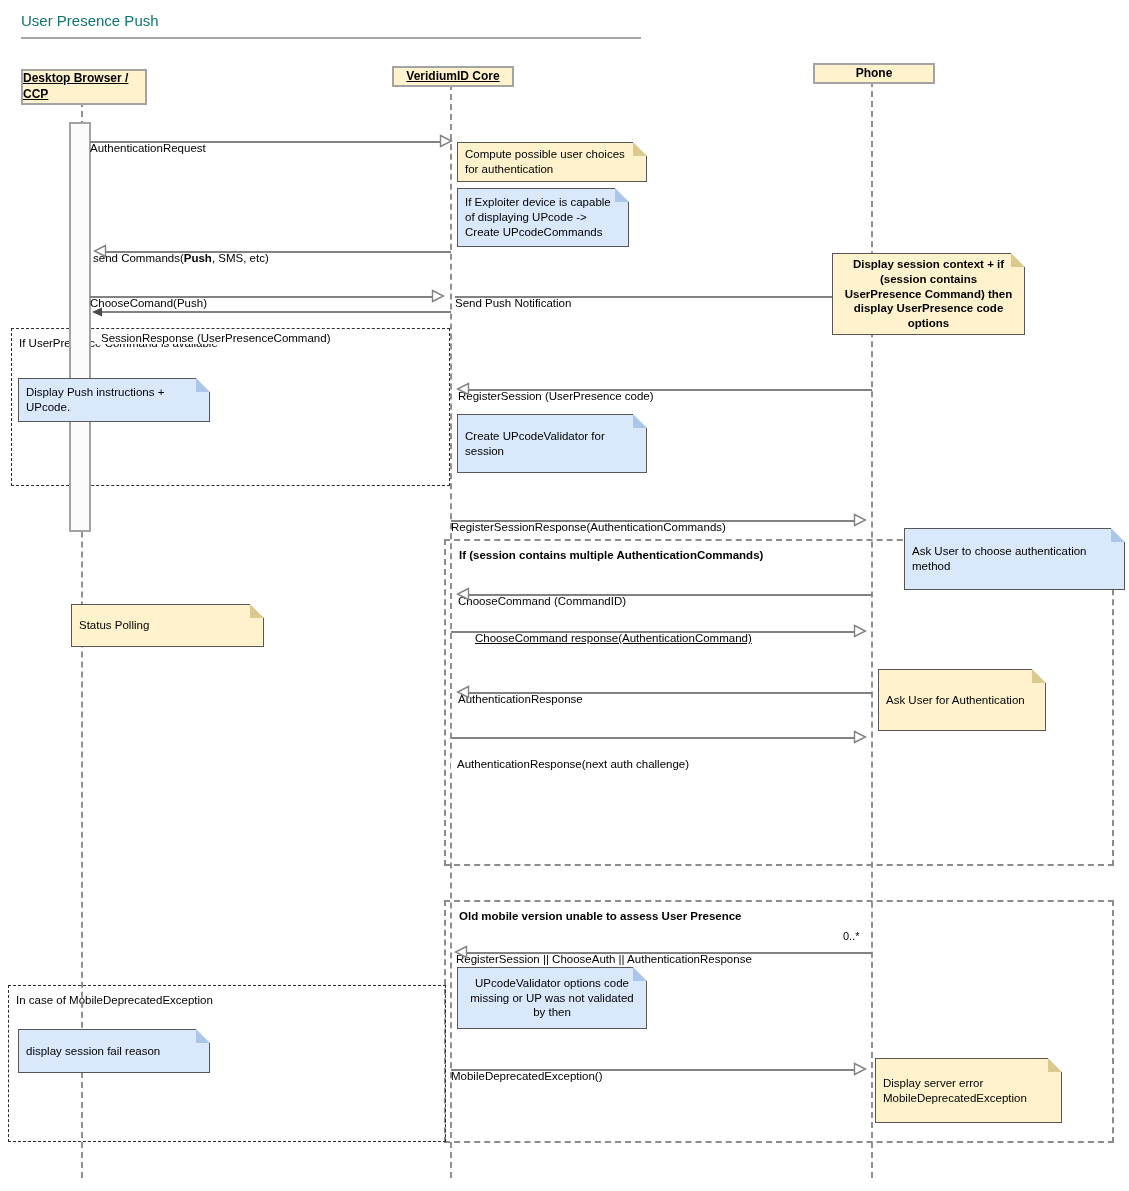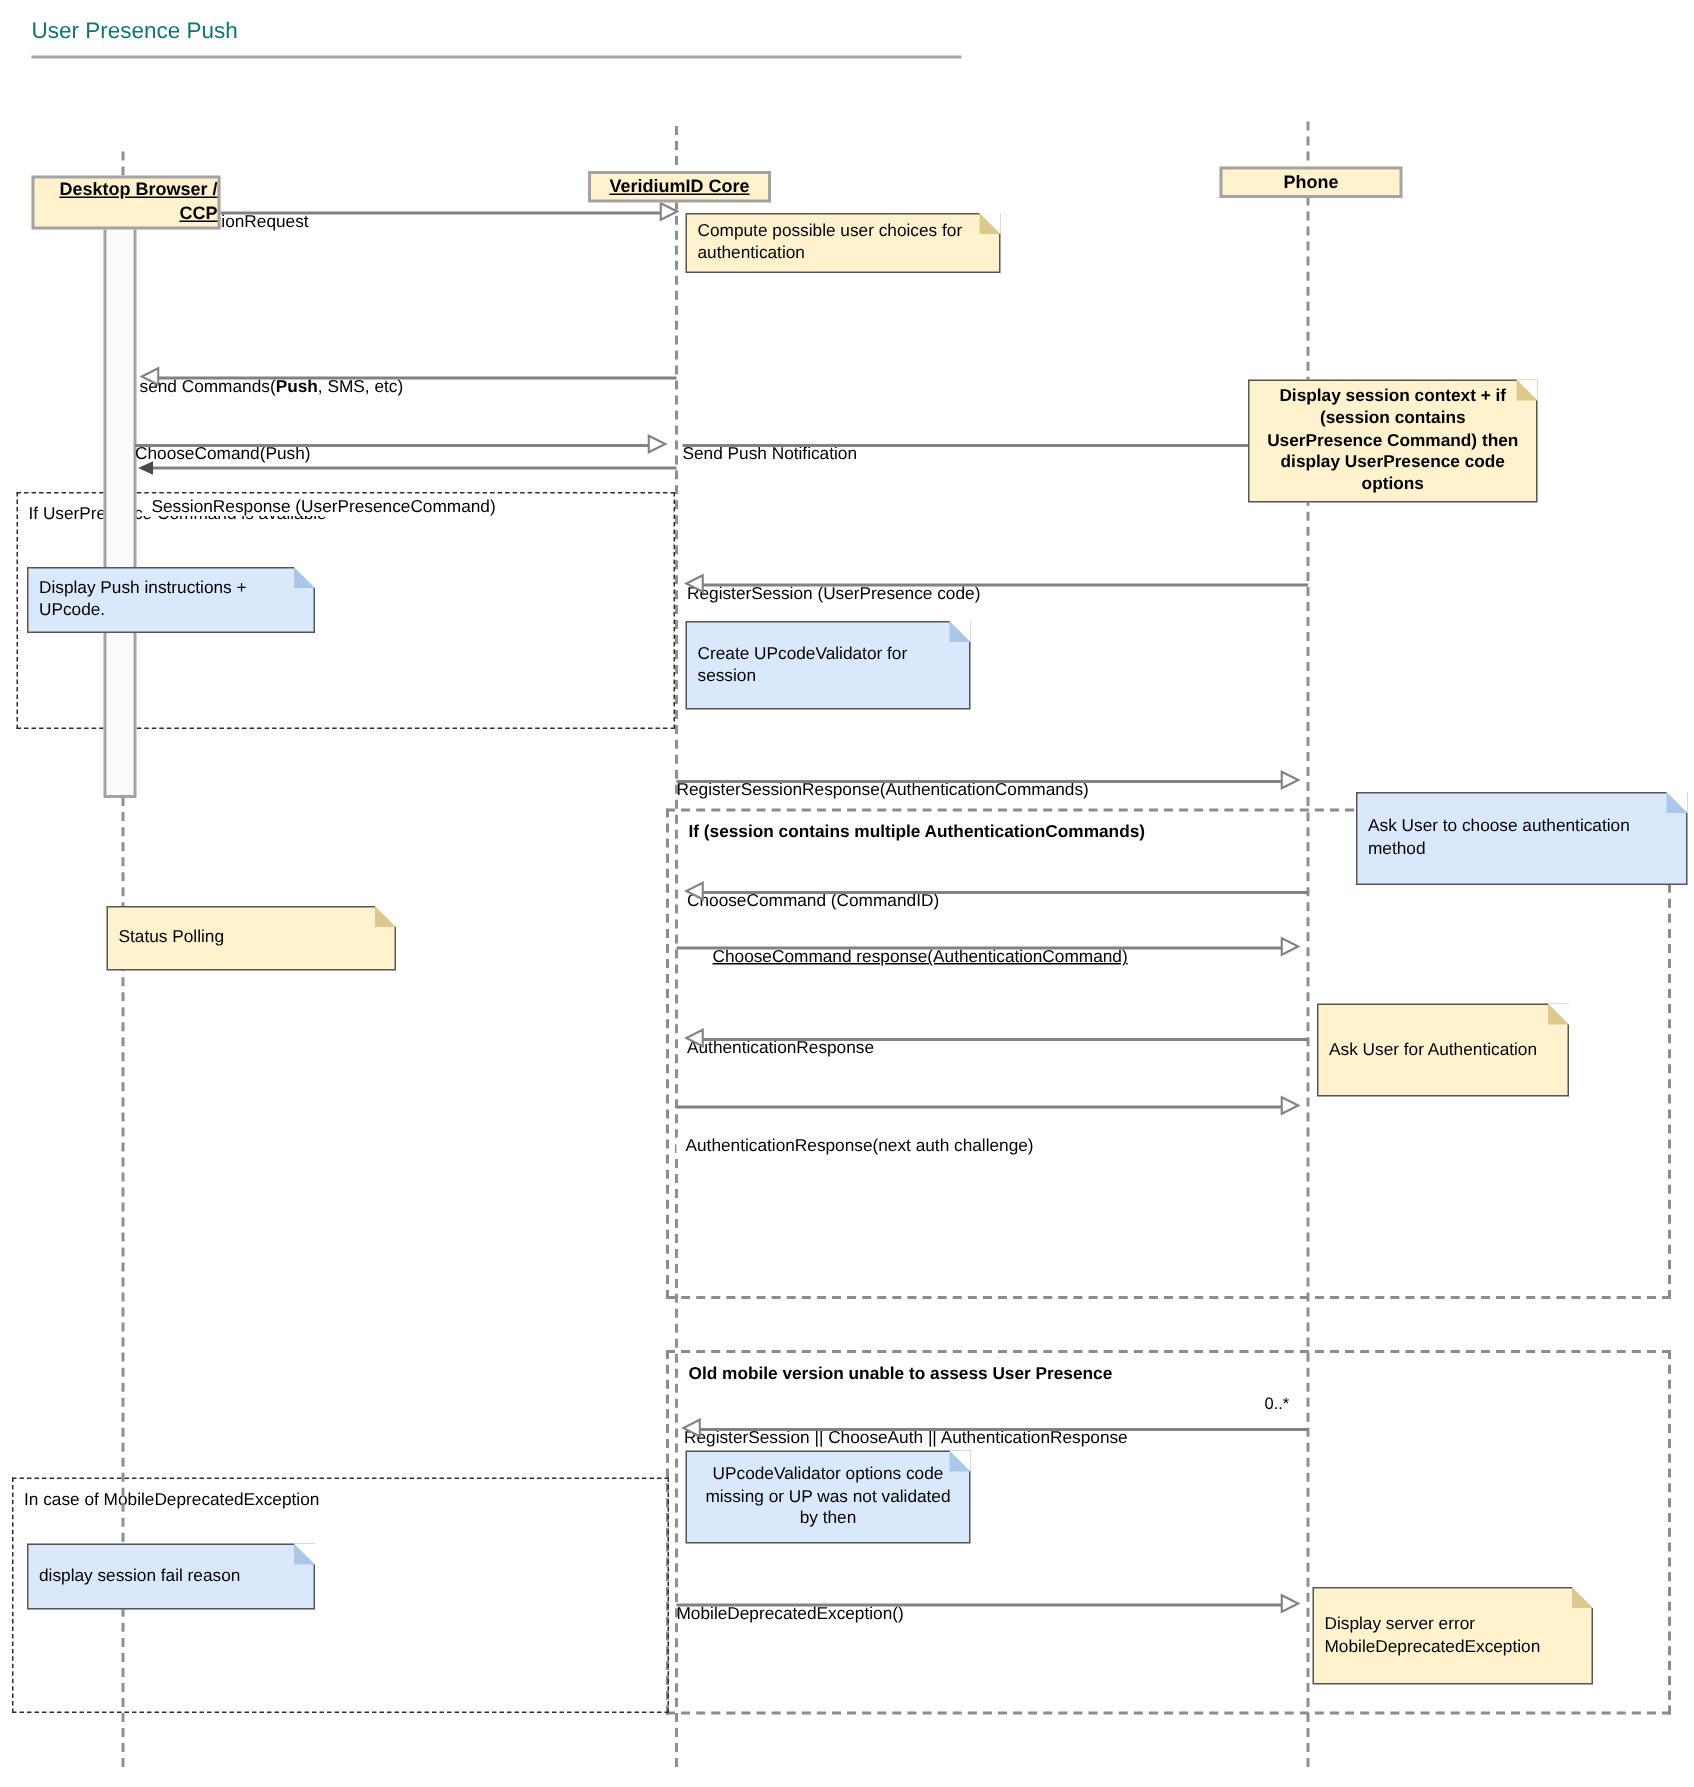--- a/index.html
+++ b/index.html
@@ -1,22 +1,22 @@
 <!DOCTYPE html>
 <html><head>
 <meta charset="utf-8">
 <style>
   html,body{margin:0;padding:0;background:#ffffff;}
   #canvas{position:relative;width:1129px;height:1191px;background:#ffffff;
           font-family:"Liberation Sans",sans-serif;color:#000;overflow:hidden;}
   .abs{position:absolute;}
   .title{font-size:15px;color:#0f766e;}
   .title-rule{border-top:2px solid #a6a6a6;height:0;}
-  .actor{display:flex;align-items:center;justify-content:center;text-align:right;
-         background:#FFF2CC;border:2px solid #a3a3a3;font-weight:bold;font-size:12px;line-height:1.3;margin-top:48px;}
+  .actor{display:flex;align-items:center;justify-content:center;text-align:left;
+         background:#FFF2CC;border:2px solid #a3a3a3;font-weight:bold;font-size:12px;line-height:1.3;}
   .actor .u{text-decoration:underline;}
   .lifeline{width:0;border-left:2px dashed #909090;}
   .activation{background:#fbfbfb;border:2px solid #a3a3a3;}
   .frag{background:transparent;}
   .frag-thin{border:1px dashed #2e2e2e;}
   .frag-thick{border:2px dashed #8c8c8c;}
   .frag-label{position:absolute;left:7px;top:8px;font-size:11.5px;white-space:nowrap;}
   .frag-label.b{font-weight:bold;left:13px;}
   .note{position:absolute;border:1px solid #565656;font-size:11.5px;line-height:1.28;
         display:flex;align-items:center;padding:4px 7px;box-sizing:border-box;}
@@ -134,22 +134,25 @@
   <svg class="abs ah left" style="left:454px;top:945px;" viewBox="0 0 14 14">
       <path d="M1.5,1.5 L12.5,7 L1.5,12.5 Z" fill="#ffffff" stroke="#828282" stroke-width="1.4"></path>
     </svg>
 
   <div class="abs mlabel" style="left:451px;top:1042px;width:410px;">MobileDeprecatedException()</div>
   <div class="abs mline" style="left:451px;top:1069px;width:403px;"></div>
   <svg class="abs ah" style="left:853px;top:1062px;" viewBox="0 0 14 14">
       <path d="M1.5,1.5 L12.5,7 L1.5,12.5 Z" fill="#ffffff" stroke="#828282" stroke-width="1.4"></path>
     </svg>
 
-  <div class="note note-y" style="left:457px;top:142px;width:210px;height:40px;">
+  <div class="note note-y" style="left:457px;top:142px;width:190px;height:40px;">
       <div class="txt">Compute possible user choices for authentication</div>
+    </div>
+  <div class="note note-b" style="left:457px;top:188px;width:172px;height:59px;">
+      <div class="txt">If Exploiter device is capable of displaying UPcode -&gt; Create UPcodeCommands</div>
     </div>
   <div class="note note-y center" style="left:832px;top:253px;width:193px;height:82px;font-weight:bold;">
       <div class="txt">Display session context + if (session contains UserPresence Command) then display UserPresence code options</div>
     </div>
   <div class="note note-b" style="left:18px;top:378px;width:192px;height:44px;">
       <div class="txt">Display Push instructions + UPcode.</div>
     </div>
   <div class="note note-b" style="left:457px;top:414px;width:190px;height:59px;">
       <div class="txt">Create UPcodeValidator for session</div>
     </div>

